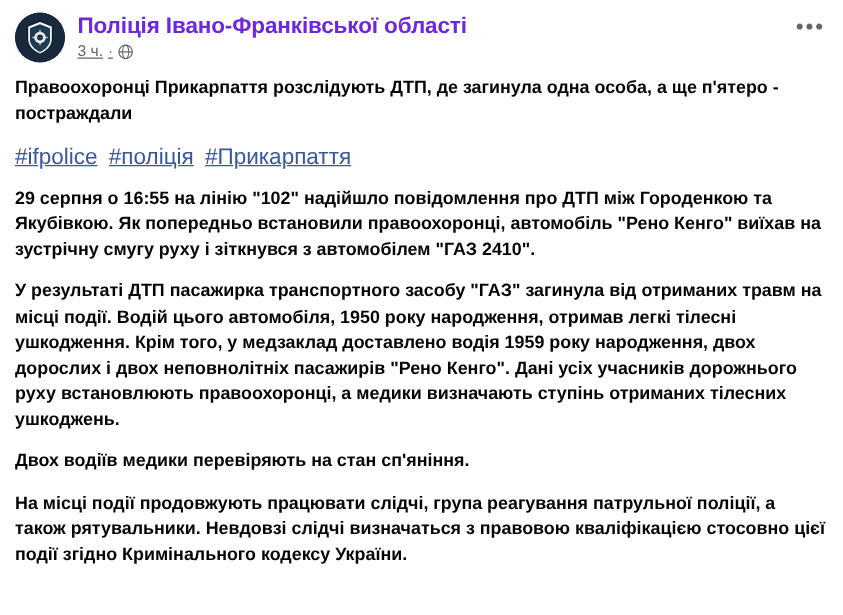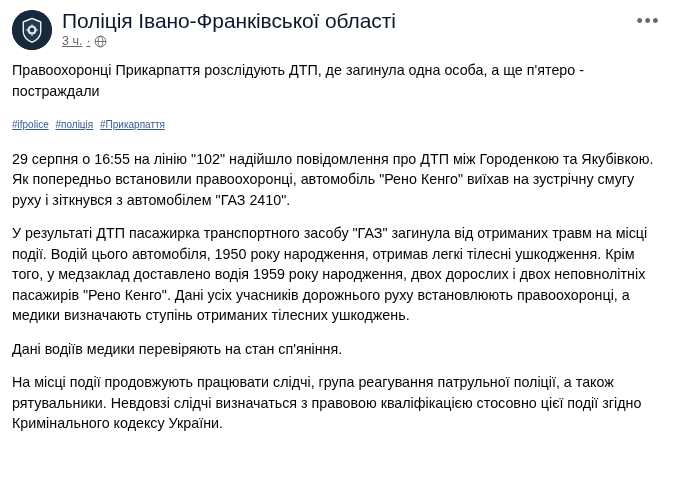--- a/index.html
+++ b/index.html
@@ -37,23 +37,23 @@
     overflow: hidden;
   }
   .avatar svg { display: block; }
   .header-text {
     margin-left: 10px;
     padding-top: 1px;
     flex: 1 1 auto;
     min-width: 0;
   }
   .page-name {
-    font-size: 21px;
-    font-weight: normal;
-    color: #0f172a;
+    font-size: 18px;
+    font-weight: bold;
+    color: #6d28d9;
     line-height: 19px;
     letter-spacing: -0.1px;
   }
   .meta-line {
     display: flex;
     align-items: center;
     margin-top: 3px;
     color: #65676b;
     font-size: 12.5px;
     line-height: 16px;
@@ -80,26 +80,27 @@
     user-select: none;
   }
   .post-body {
     padding: 8px 12px 6px 12px;
   }
   .para {
     font-size: 14.3px;
     line-height: 20.5px;
     color: #050505;
     margin: 0 0 13px 0;
+    font-weight: bold;
   }
   .para.first {
     margin-bottom: 14px;
   }
   .hashtags {
-    font-size: 10px;
+    font-size: 18px;
     line-height: 20.5px;
     margin: 0 0 13px 0;
   }
   .hashtags a {
     color: #385898;
     text-decoration: underline;
     margin-right: 4px;
     cursor: pointer;
   }
 </style>
@@ -153,18 +154,18 @@
     <div class="hashtags">
       <a>#ifpolice</a>
       <a>#поліція</a>
       <a>#Прикарпаття</a>
     </div>
 
     <p class="para">29 серпня о 16:55 на лінію "102" надійшло повідомлення про ДТП між Городенкою та Якубівкою. Як попередньо встановили правоохоронці,  автомобіль "Рено Кенго" виїхав на зустрічну смугу руху і зіткнувся з автомобілем "ГАЗ 2410".</p>
 
     <p class="para">У результаті ДТП пасажирка транспортного засобу "ГАЗ" загинула від отриманих травм на місці події. Водій цього автомобіля, 1950 року народження, отримав легкі тілесні ушкодження. Крім того, у медзаклад доставлено водія 1959 року народження, двох дорослих і двох неповнолітніх пасажирів "Рено Кенго". Дані усіх учасників дорожнього руху встановлюють правоохоронці, а медики визначають ступінь отриманих тілесних ушкоджень.</p>
 
-    <p class="para">Дані водіїв медики перевіряють на стан сп'яніння.</p>
+    <p class="para">Двох водіїв медики перевіряють на стан сп'яніння.</p>
 
     <p class="para">На місці події продовжують працювати слідчі, група реагування патрульної поліції, а також рятувальники. Невдовзі слідчі визначаться з правовою кваліфікацією стосовно цієї події згідно Кримінального кодексу України.</p>
 
   </div>
 </div>
 
 </body></html>

